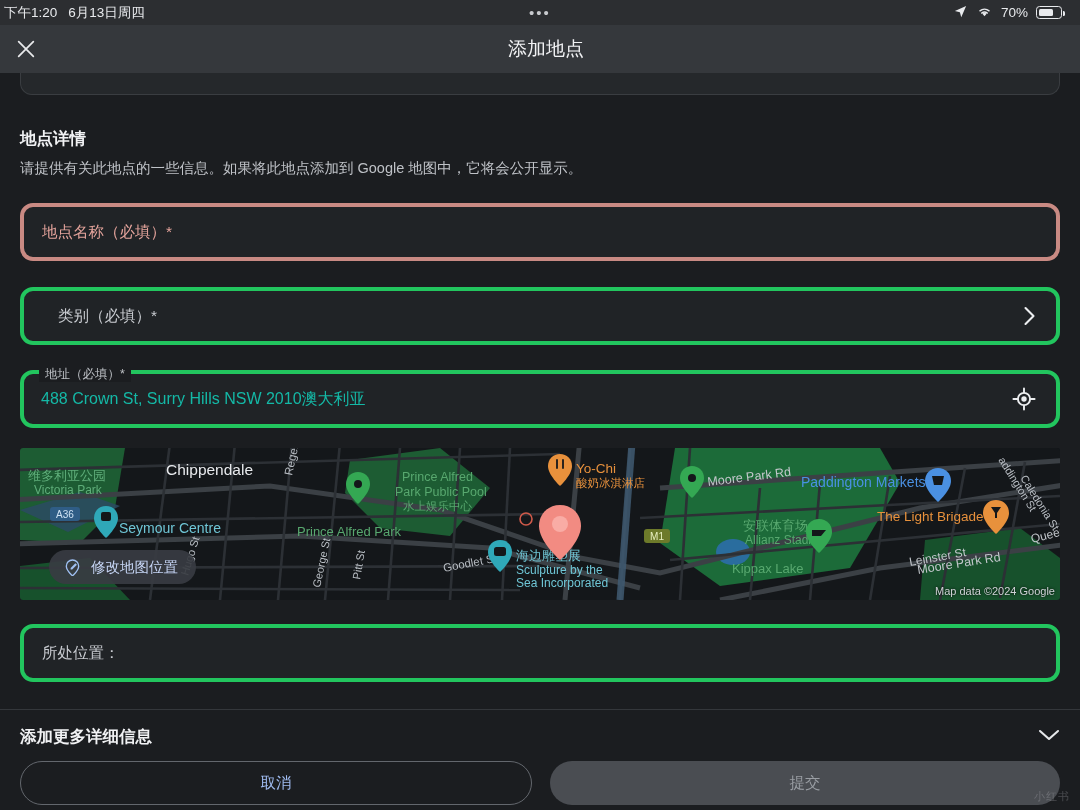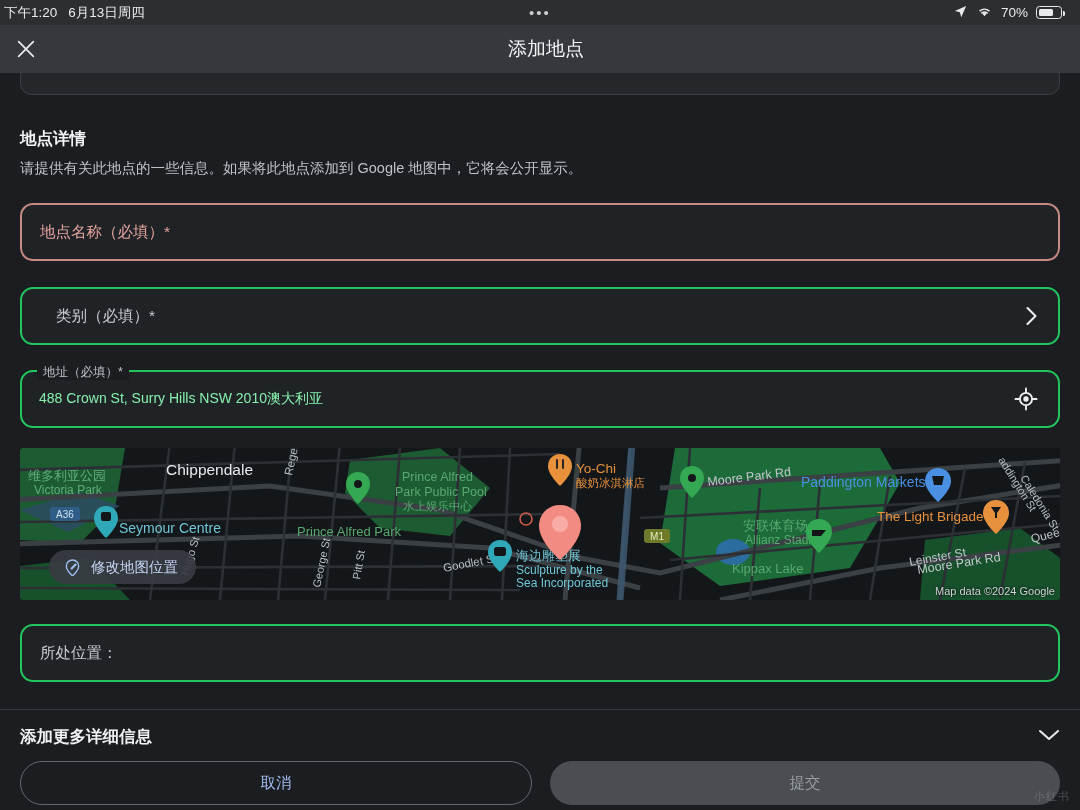--- a/index.html
+++ b/index.html
@@ -55,27 +55,27 @@
     border: 1px solid #3a3d41; border-top: none;
     border-radius: 0 0 12px 12px;
   }
 
   .section-title { margin: 33px 16px 0 20px; font-size: 16.5px; font-weight: 700; color: #f1f2f4; }
   .section-desc { margin: 9px 0 0 20px; font-size: 14.5px; color: #bfc2c7; }
 
   
   .field {
     position: relative; margin: 0 20px; background: #202326;
-    border: 2px solid #22c55e; border-radius: 13px;
+    border: 4px solid #22c55e; border-radius: 13px;
     display: flex; align-items: center;
   }
   .field.error { border-color: #c98a83; }
   .field-label { font-size: 15.5px; color: #c9ccd1; padding-left: 18px; }
   .field.error .field-label { color: #e5a49c; }
-  .field-value { font-size: 14px; color: #86efac; padding-left: 17px; }
+  .field-value { font-size: 16px; color: #14b8a6; padding-left: 17px; }
   .field-icon { margin-left: auto; padding-right: 20px; display: flex; align-items: center; color: #eceef0; }
 
   #name-field { margin-top: 25px; height: 58px; }
   #category-field { margin-top: 26px; height: 58px; padding-left: 16px; }
   #address-field { margin-top: 25px; height: 58px; }
   #located-field { margin-top: 24px; height: 58px; }
 
   
   .notch-label {
     position: absolute; top: -8px; left: 15px; padding: 0 6px;

